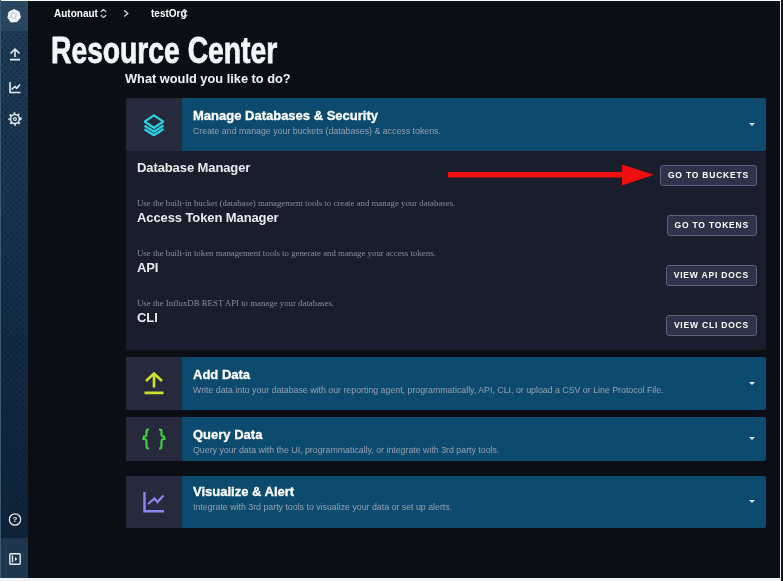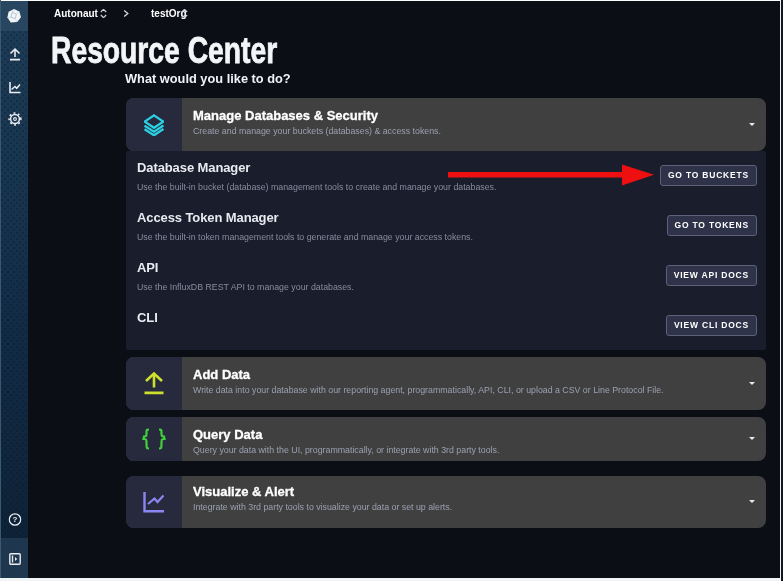--- a/index.html
+++ b/index.html
@@ -28,34 +28,34 @@
   background-position: 1px 1px, 4px 4px, 0 0; }
 .logo-row { position:absolute; left:0; top:0; width:100%; height:30px; background:#28465f; }
 .side-bottom { position:absolute; left:0; top:537px; width:100%; height:41px; background:#1e374e; }
 .side-ic { position:absolute; left:50%; transform:translateX(-50%); }
 
 
 h1.title { position:absolute; left:51px; top:29.5px; color:#f3f5f8; font-size:36px; font-weight:bold; transform:scaleX(0.785); transform-origin:left top; white-space:nowrap; -webkit-text-stroke:0.8px #f3f5f8; }
 .whatdo { left:125px; top:71px; color:#f0f2f6; font-size:12.8px; font-weight:bold; }
 
 
-.card { position:absolute; left:126px; width:640px; height:53px; background:#404040; border-radius:8px; overflow:hidden; }
+.card { position:absolute; left:126px; width:640px; height:53px; background:#0c4a6e; border-radius:2px; overflow:hidden; }
 .iconpanel { position:absolute; left:0; top:0; width:56px; height:100%; background:#262a3c;
   display:flex; align-items:center; justify-content:center; }
 .cardtext { position:absolute; left:67px; top:10px; }
 .cardtext .t { color:#ffffff; font-size:13px; font-weight:bold; -webkit-text-stroke:0.3px #fff; }
 .cardtext .s { color:#9aa0b1; font-size:8.8px; margin-top:3px; }
 .caret { position:absolute; right:11px; top:50%; margin-top:-2px; width:0; height:0;
   border-left:3px solid transparent; border-right:3px solid transparent; border-top:3.5px solid #e8eaf0; }
 
 
 .expanded { left:126px; top:151px; width:640px; height:199px; background:#1a1d2b; border-radius:2px; }
 .row { position:absolute; left:0; width:640px; height:50px; padding-left:11px; }
 .row .rt { color:#e9ebf1; font-size:13px; font-weight:bold; letter-spacing:-0.1px; }
-.row .rs { color:#878d9e; font-size:8.8px; margin-top:7px; }
+.row .rs { color:#878d9e; font-size:8.8px; margin-top:23px;font-family:Liberation Serif, serif; }
 .btn { position:absolute; right:9px; top:5px; height:21px; line-height:19px;
   background:#2e3349; border:1px solid #5d627a; border-radius:3px;
   color:#ffffff; font-size:8.5px; font-weight:bold; letter-spacing:0.8px;
   padding:0 7px; white-space:nowrap; }
 </style>
 </head>
 <body>
 <div class="abs edge-top"></div>
 <div class="abs edge-left"></div>
 <div class="abs edge-bottom"></div>

